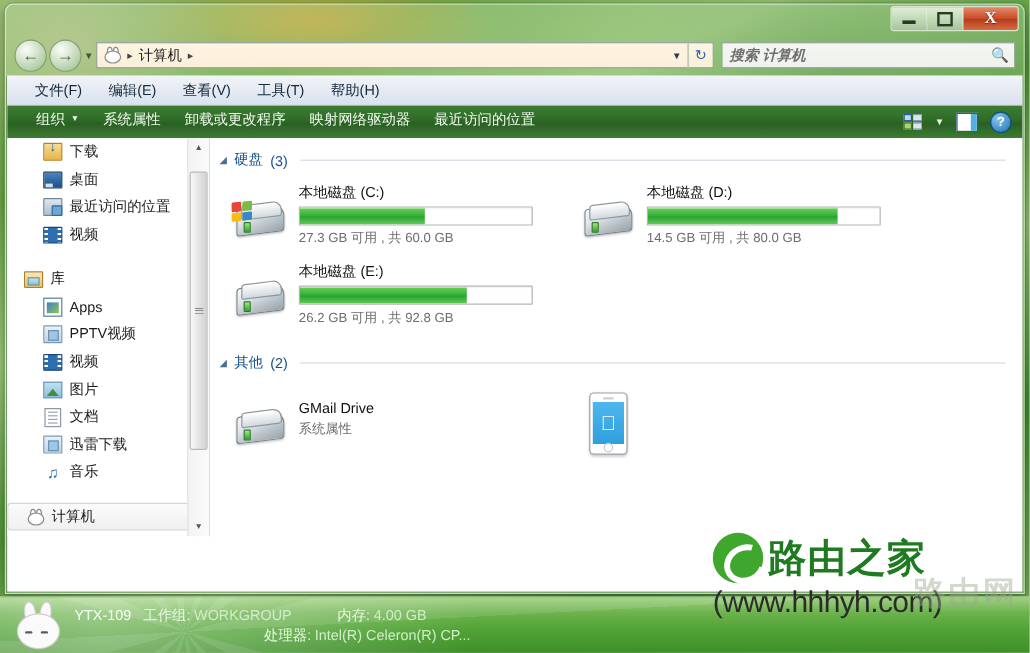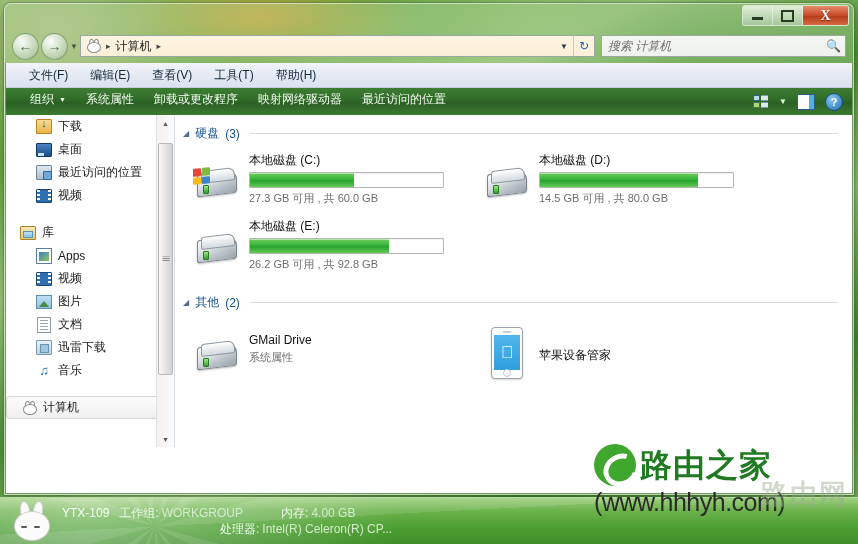--- a/index.html
+++ b/index.html
@@ -116,21 +116,21 @@
     border: 1px solid #9aa9a0; border-left: 1px solid #c3cbc4;
     display: flex; align-items: center; justify-content: center;
     box-sizing: border-box; flex: none; cursor: pointer;
     color: #1b63b8; font-size: 12px;
   }
   .searchbox {
     width: 245px; height: 22px; margin: 0 8px 0 6px;
     background: linear-gradient(180deg, #f4f6f2, #eef1ec);
     border: 1px solid #9aa9a0;
     display: flex; align-items: center;
-    box-sizing: border-box; flex: none;
+    box-sizing: border-box; flex: none; font-weight: bold;
   }
   .search-placeholder {
     flex: 1; font-size: 12px; color: #6f6f6f; font-style: italic;
     padding-left: 6px; overflow: hidden; white-space: nowrap;
   }
   .search-icon { width: 22px; text-align: center; color: #2a5b9e; font-size: 12px; }
 
   
   .client {
     position: absolute; left: 1px; top: 60px; right: 1px; bottom: 1px;
@@ -516,20 +516,26 @@
             <span class="nav-label">库</span>
           </div>
           <div class="nav-item indent">
             <span class="nav-ico">
                 <span class="ic-apps"></span>
               </span>
             <span class="nav-label">Apps</span>
           </div>
           <div class="nav-item indent">
             <span class="nav-ico">
+                <span class="ic-blue-folder"></span>
+              </span>
+            <span class="nav-label">PPTV视频</span>
+          </div>
+          <div class="nav-item indent">
+            <span class="nav-ico">
                 <span class="ic-video"></span>
               </span>
             <span class="nav-label">视频</span>
           </div>
           <div class="nav-item indent">
             <span class="nav-ico">
                 <span class="ic-pic"></span>
               </span>
             <span class="nav-label">图片</span>
           </div>
@@ -667,23 +673,20 @@
           <div class="tile">
             <div class="tile-ico" style="padding-top:2px">
               <div class="phone-icon">
                 <span class="spk"></span>
                 <div class="screen">
                     <span class="apple"></span>
                   </div>
                 <span class="home"></span>
               </div>
             </div>
-            <div class="tile-body" style="padding-top:22px">
-              <div class="tile-name">苹果设备管家</div>
-            </div>
           </div>
         </div>
       </div>
     </div>
   </div>
 </div>
 
 <div class="statusbar">
   <div class="status-ico">
     <div class="rabbit">

